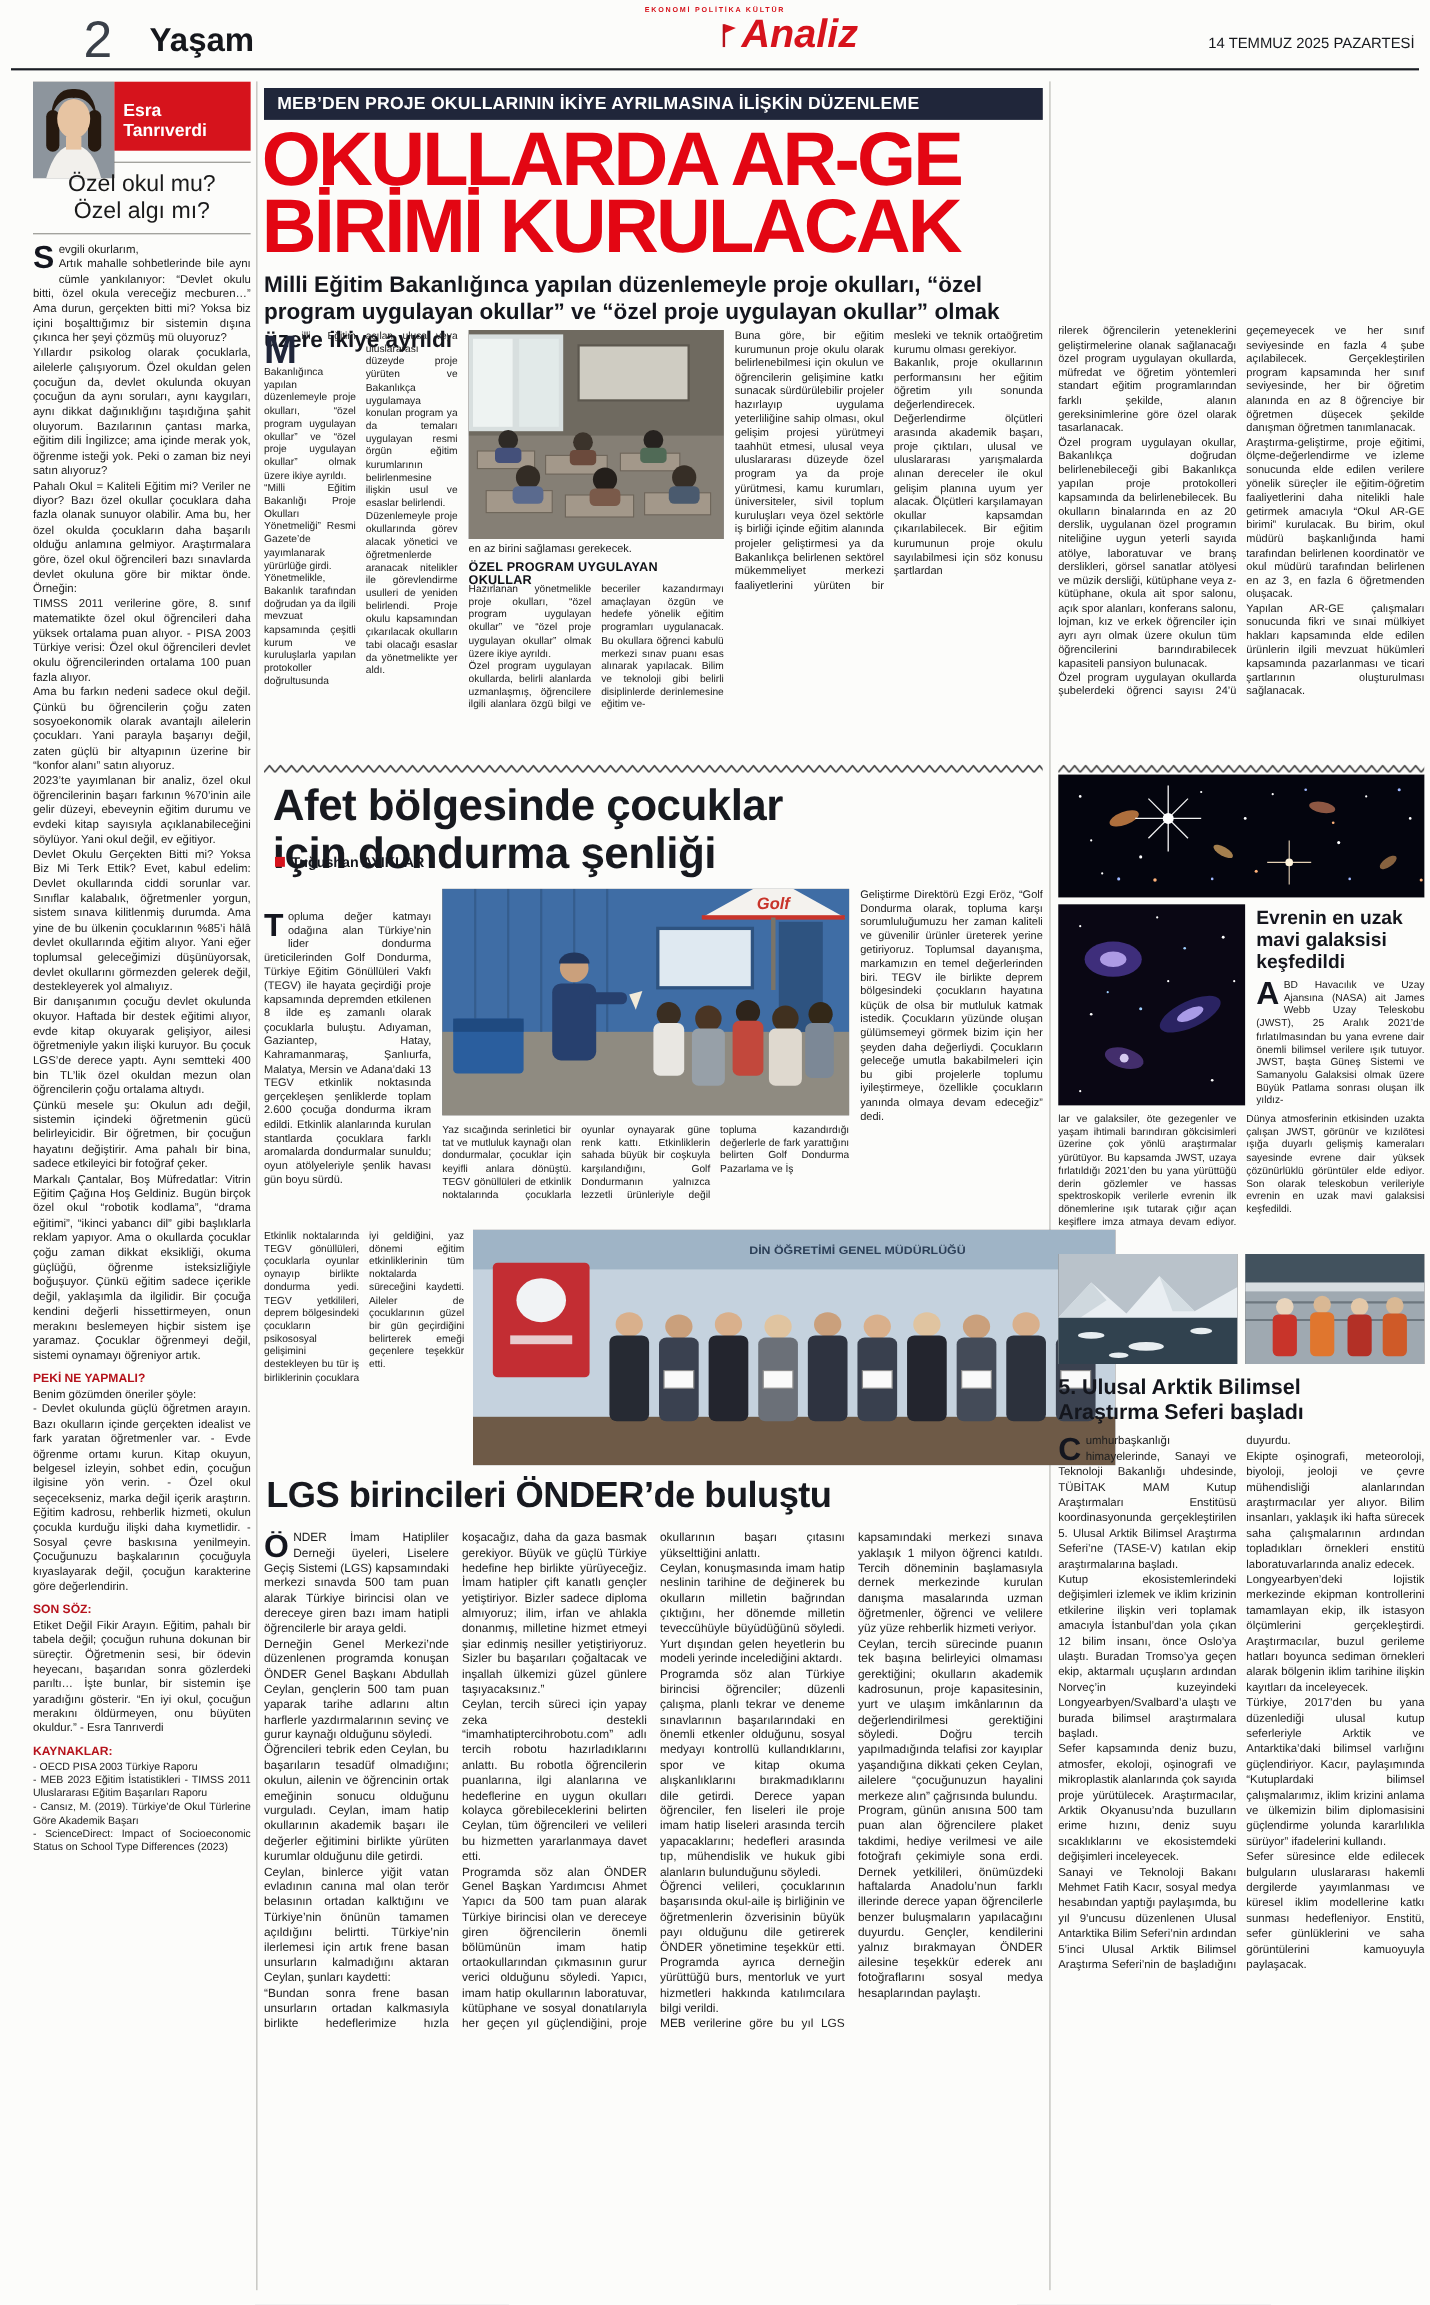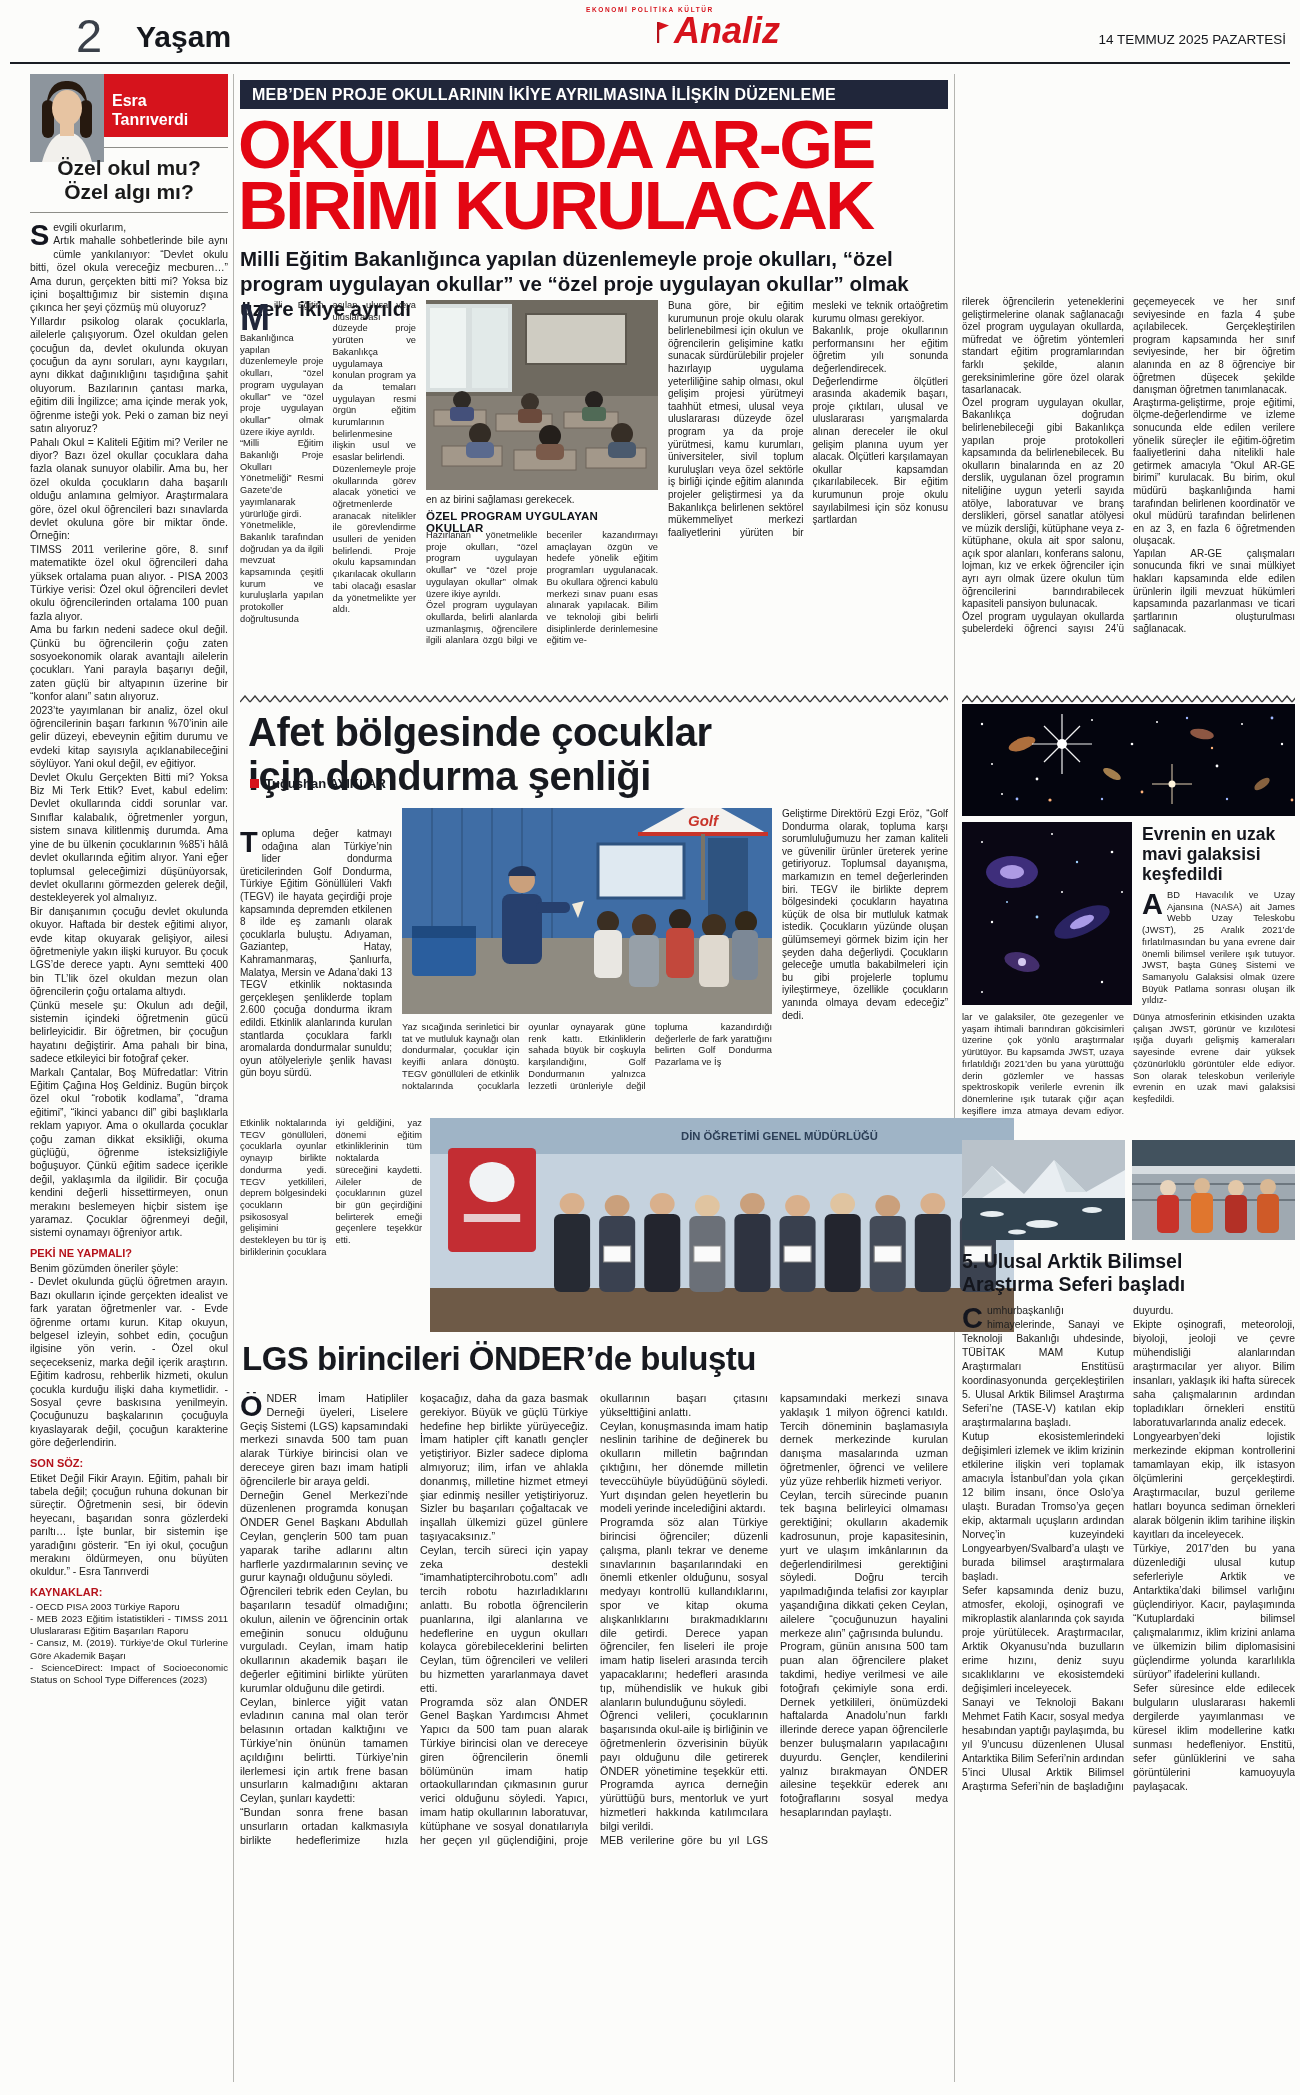--- a/index.html
+++ b/index.html
@@ -27,21 +27,21 @@
   .masthead .tagline{font-size:6.5px;letter-spacing:1.6px;color:#d6131c;font-weight:700}
   .masthead .brand{font-size:36px;font-weight:900;font-style:italic;color:#d6131c;line-height:36px;display:flex;align-items:center;justify-content:flex-end;gap:4px}
   .date{font-size:13.5px;font-weight:400;color:#15171c}
   .hrule{border-top:2.5px solid #1a1d24}
   .vline{width:1px;background:#b5b5b0}
   
   #leftcol{left:30px;top:74px;width:198px;height:2008px;overflow:hidden}
   .photorow{display:flex;height:63px}
   .photorow .pic{width:74px;height:88px;overflow:hidden;flex:none}
   .namebox{flex:1;background:#d6131c;color:#fff;font-weight:800;font-size:16px;line-height:19px;display:flex;align-items:flex-end;padding:8px}
-  .col-title{font-size:21px;line-height:24px;font-weight:700;text-align:center;border-top:1.5px solid #8d8d88;border-bottom:1.5px solid #8d8d88;padding:8px 0;margin-top:10px}
+  .col-title{font-size:21px;line-height:24px;font-weight:400;text-align:center;border-top:1.5px solid #8d8d88;border-bottom:1.5px solid #8d8d88;padding:8px 0;margin-top:10px}
   .colhead-sub{color:#b5121b;font-weight:800;font-size:11px;margin:7px 0 3px}
   .sources{font-size:9.6px;line-height:12.2px}
   
   .kicker{background:#20263a;color:#fff;font-weight:700;font-size:16px;letter-spacing:.2px;line-height:29px;padding:0 12px;overflow:hidden;white-space:nowrap}
   .mainhead{color:#e30613;font-weight:900;font-size:69px;line-height:61px;letter-spacing:-2.5px}
   .subhead{font-size:20.5px;line-height:25px;font-weight:700;color:#14161d}
   .runover{font-size:10px;line-height:12px}
   .secthead{font-size:11.5px;font-weight:800;color:#101218;letter-spacing:.2px}
   .photo{overflow:hidden;background:#777}
   .photo svg{display:block;width:100%;height:100%}

